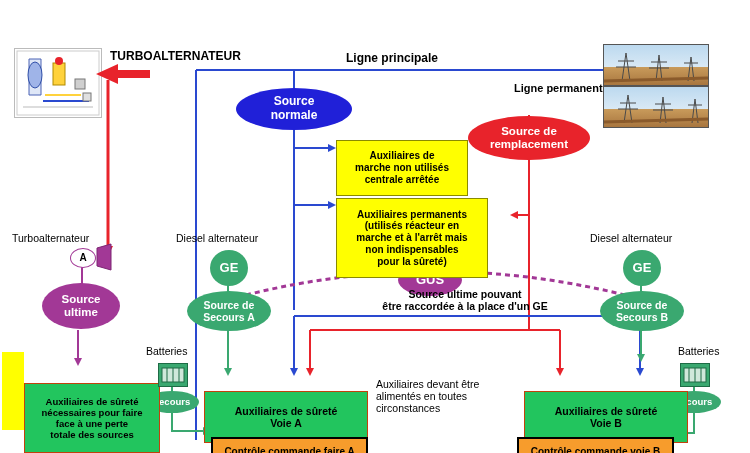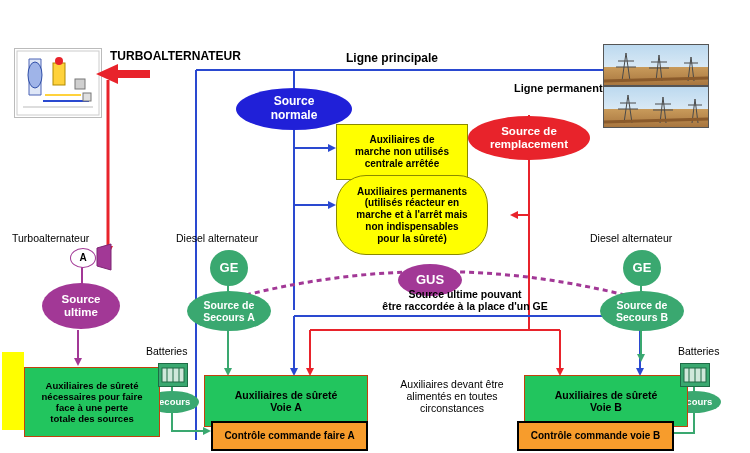--- a/index.html
+++ b/index.html
@@ -20,21 +20,21 @@
     text-align:center;color:#fff;font-weight:bold;line-height:1.15;
   }
   .ell-blue{background:#2020d8;}
   .ell-red{background:#e8232b;}
   .ell-purple{background:#a23896;}
   .ell-green{background:#3aa870;}
   .ell-gus{background:#a23896;}
   
   .box{
     display:flex;align-items:center;justify-content:center;
-    text-align:center;line-height:1.18;
+    text-align:center;line-height:1.18;margin-top:16px;
   }
   .yellowbox{background:#ffff00;border:1px solid #8a8a00;color:#000;font-weight:bold;font-size:10px;padding:3px;}
   .orangebox{background:#22c55e;border:1px solid #c2410c;color:#000;font-weight:bold;font-size:10.5px;padding:3px;}
   .blackbox{background:#f79c2c;border:2px solid #000;color:#000;font-weight:bold;font-size:10px;padding:2px;}
   .plainyellow{background:#ffff00;border:none;}
   svg{overflow:visible;}
   .tower-img{border:1px solid #555;}
 </style>
 </head>
 <body>
@@ -188,21 +188,21 @@
 </div>
 <div class="abs ellipse ell-green" style="left:667px;top:391px;width:54px;height:22px;font-size:9.5px;">
   <span>secours</span>
 </div>
 
 <div class="abs box yellowbox" style="left:336px;top:124px;width:124px;height:48px;">
   <span style="white-space:pre-line;">Auxiliaires de
 marche non utilisés
 centrale arrêtée</span>
 </div>
-<div class="abs box yellowbox" style="left:336px;top:175px;width:144px;height:72px;border-radius:30px;">
+<div class="abs box yellowbox" style="left:336px;top:182px;width:144px;height:72px;">
   <span style="white-space:pre-line;">Auxiliaires permanents
 (utilisés réacteur en
 marche et à l'arrêt  mais
 non indispensables
 pour la sûreté)</span>
 </div>
 
 <div class="abs plainyellow" style="left:2px;top:352px;width:22px;height:78px;"></div>
 
 <div class="abs box orangebox" style="left:24px;top:367px;width:128px;height:62px;font-size:9.5px;">
@@ -229,21 +229,21 @@
 </div>
 
 <div class="abs lbl" style="left:12px;top:232px;font-size:10.5px;">Turboalternateur</div>
 <div class="abs lbl" style="left:176px;top:232px;font-size:10.5px;">Diesel alternateur</div>
 <div class="abs lbl" style="left:590px;top:232px;font-size:10.5px;">Diesel alternateur</div>
 <div class="abs lbl" style="left:146px;top:345px;font-size:10.5px;">Batteries</div>
 <div class="abs lbl" style="left:678px;top:345px;font-size:10.5px;">Batteries</div>
 
 <div class="abs lbl bold" style="left:354px;top:288px;width:180px;text-align:center;white-space:pre-line;font-size:10.5px;margin-left:21px;">Source ultime pouvant
 être raccordée à la place d'un GE</div>
-<div class="abs lbl" style="left:376px;top:378px;width:152px;text-align:center;white-space:pre-line;font-size:10.5px;">Auxiliaires devant être
+<div class="abs lbl" style="left:376px;top:378px;width:152px;white-space:pre-line;font-size:10.5px;">Auxiliaires devant être
 alimentés en toutes
 circonstances</div>
 
 <div class="abs ellipse" style="left:70px;top:248px;width:24px;height:18px;background:#ffffff;border:1px solid #a23896;color:#000;font-size:10px;">
   <span>A</span>
 </div>
 <svg class="abs" style="left:95px;top:244px;" width="24" height="26">
   <polygon points="2,4 16,0 16,26 2,22" fill="#a23896" stroke="#7d2473"></polygon>
 </svg>
 

